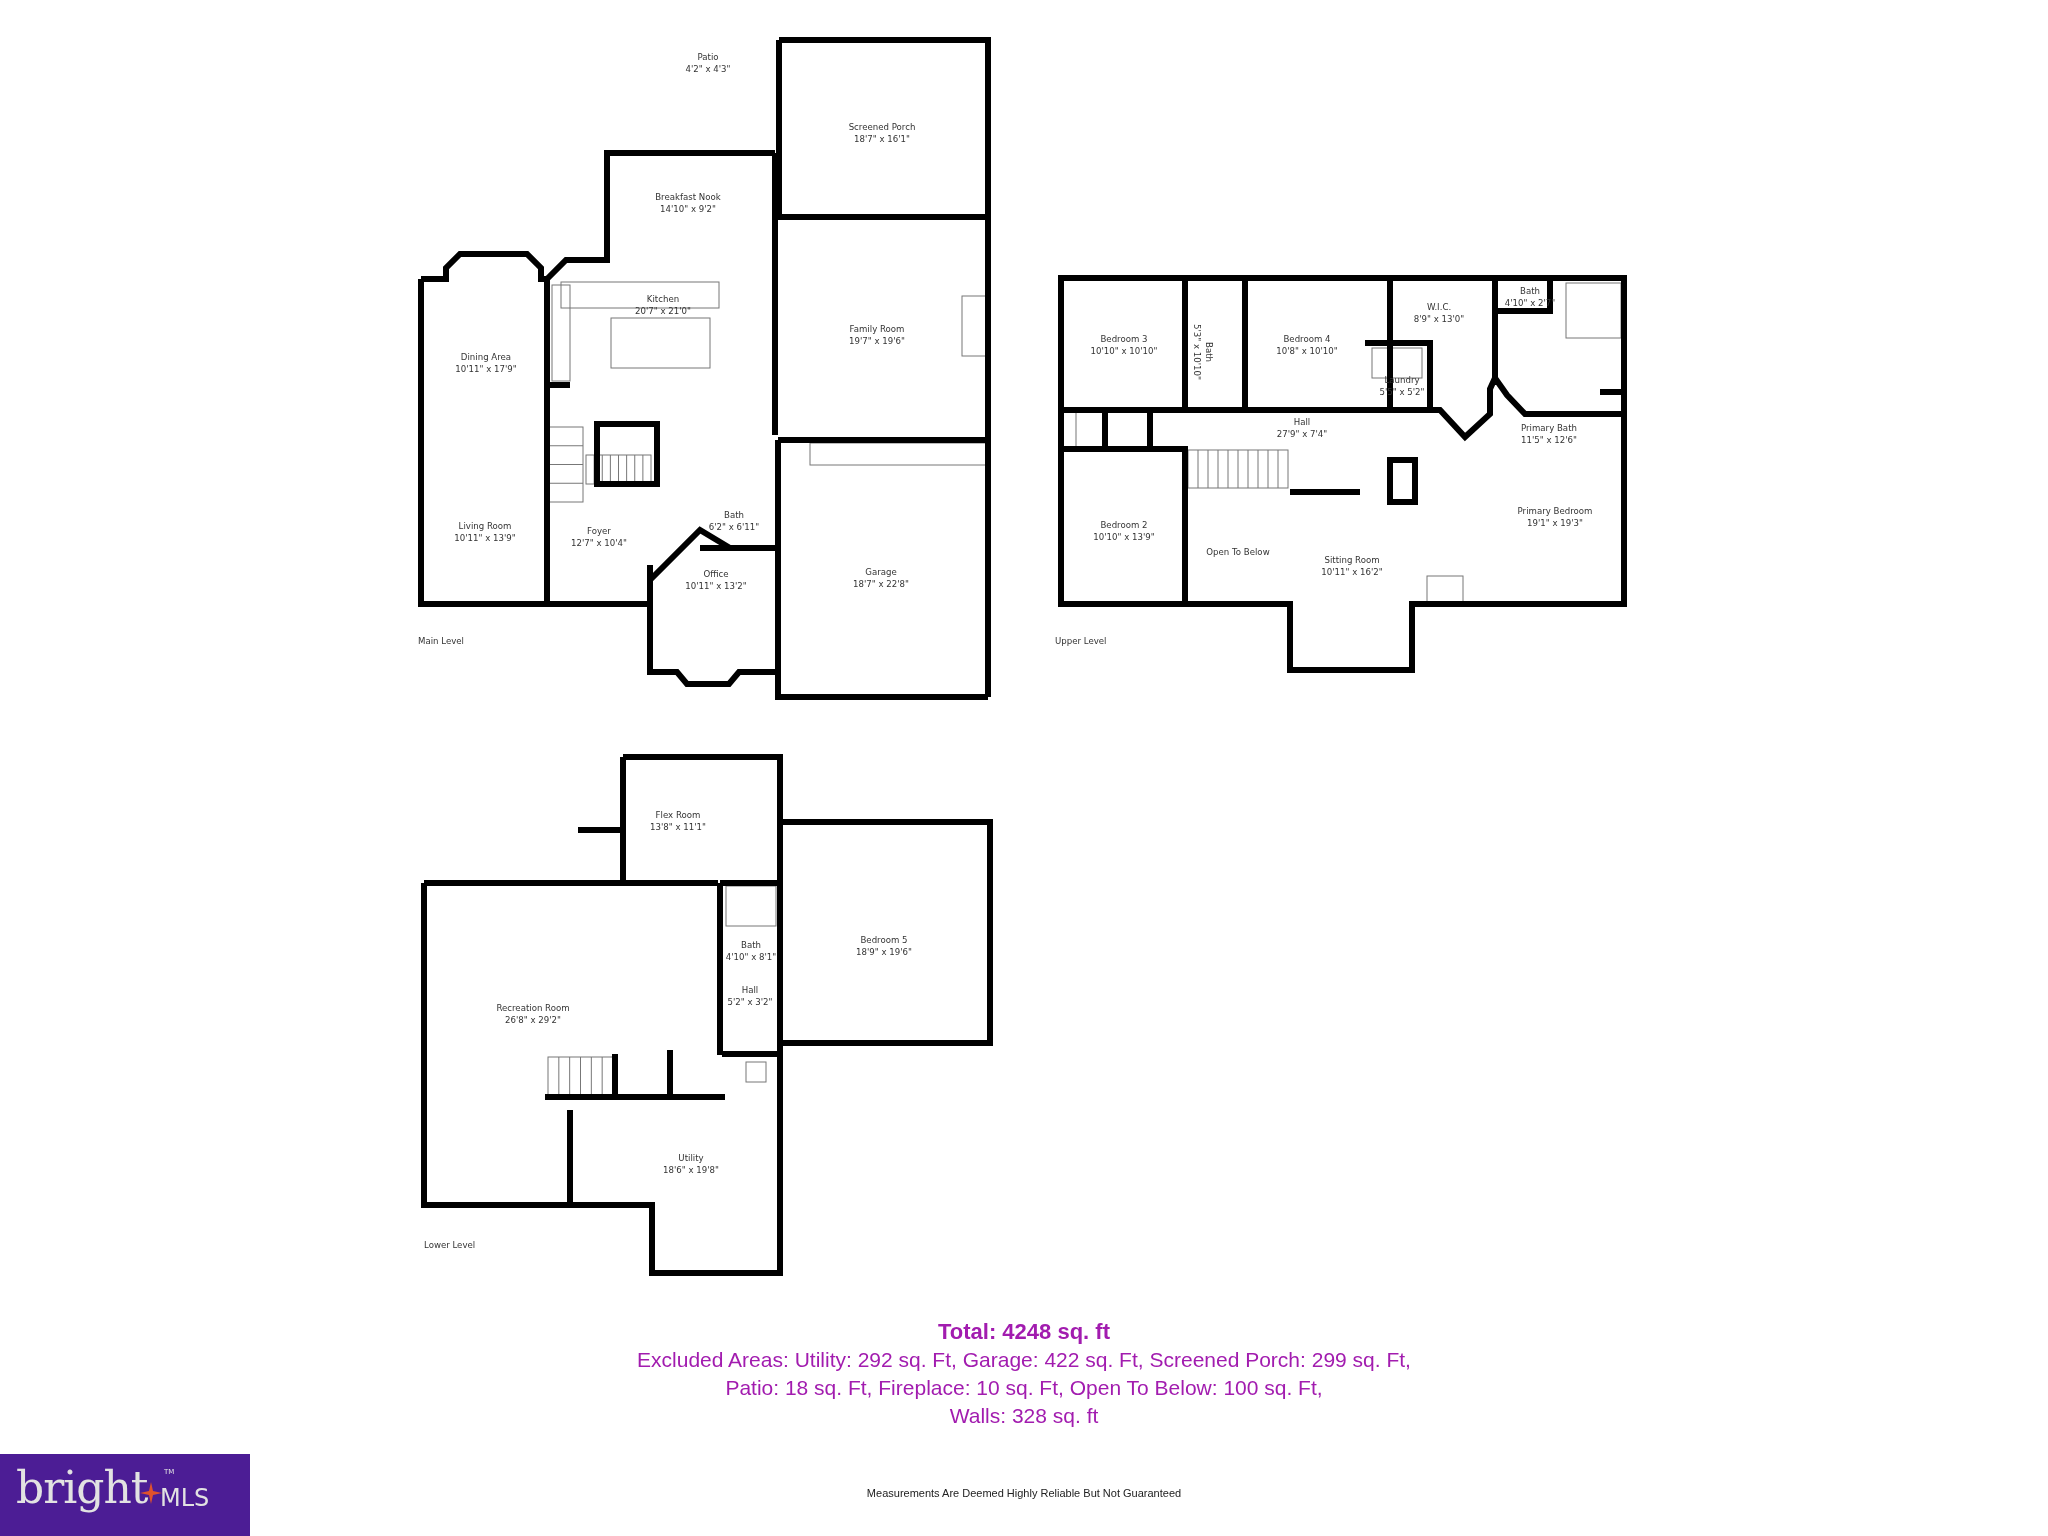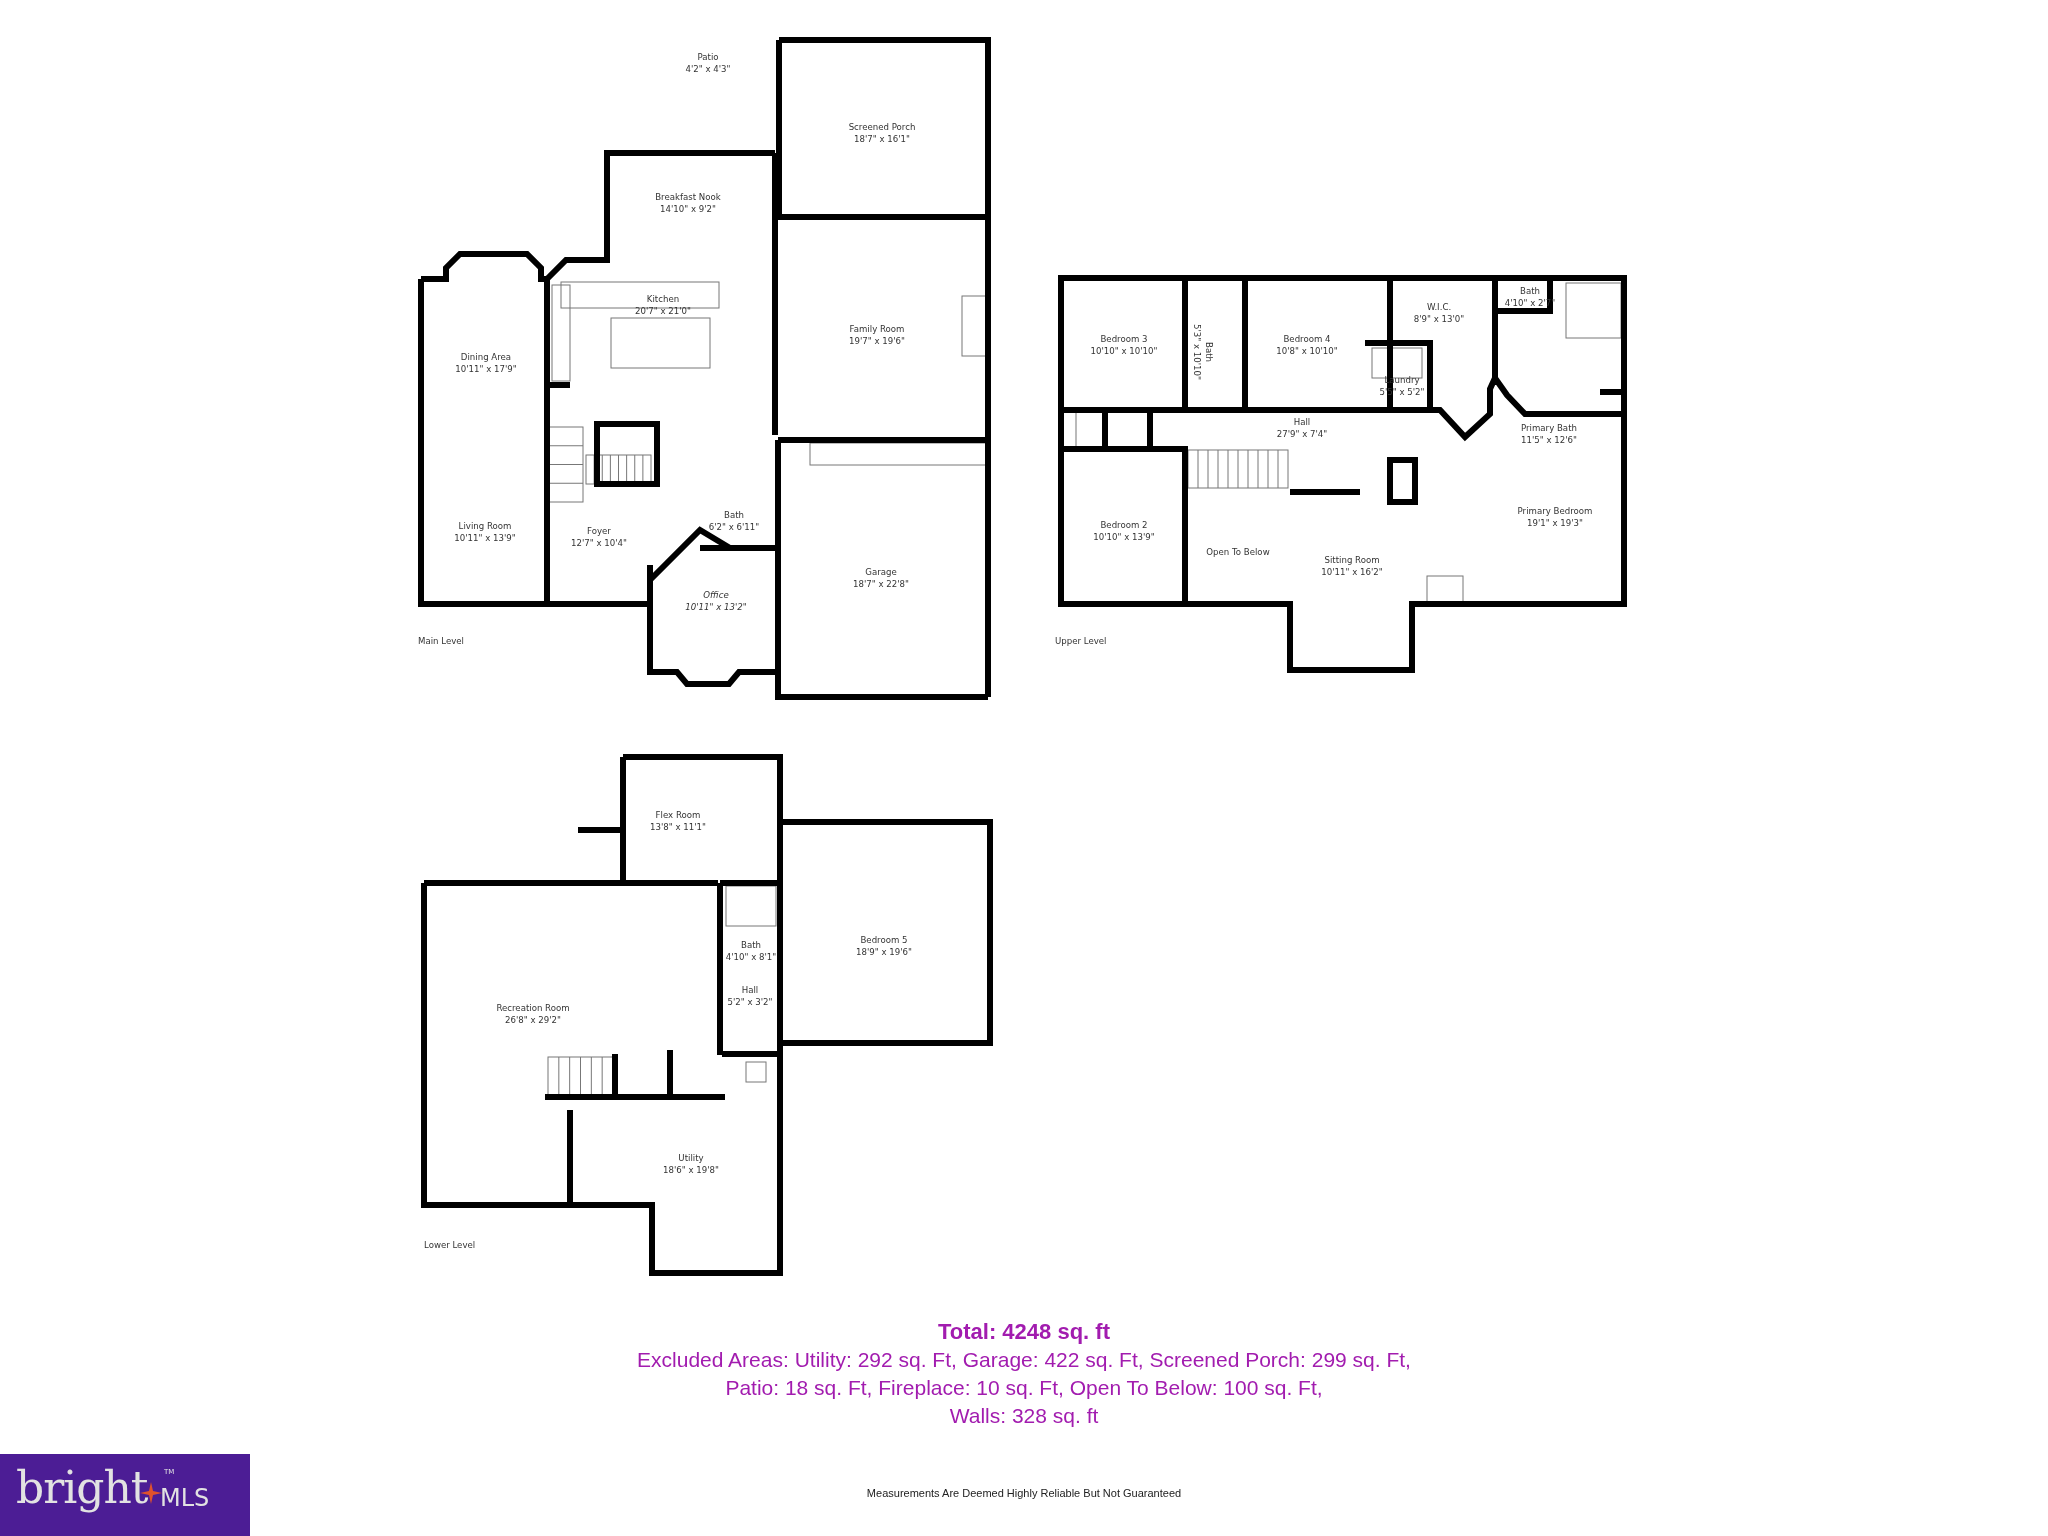--- a/index.html
+++ b/index.html
@@ -125,21 +125,21 @@
 <div id="labels">
     <div class="room-label" style="left: 708px; top: 63px;"><span>Patio</span><span class="dim">4'2" x 4'3"</span></div>
     <div class="room-label" style="left: 882px; top: 133px;"><span>Screened Porch</span><span class="dim">18'7" x 16'1"</span></div>
     <div class="room-label" style="left: 688px; top: 203px;"><span>Breakfast Nook</span><span class="dim">14'10" x 9'2"</span></div>
     <div class="room-label" style="left: 663px; top: 305px;"><span>Kitchen</span><span class="dim">20'7" x 21'0"</span></div>
     <div class="room-label" style="left: 877px; top: 335px;"><span>Family Room</span><span class="dim">19'7" x 19'6"</span></div>
     <div class="room-label" style="left: 486px; top: 363px;"><span>Dining Area</span><span class="dim">10'11" x 17'9"</span></div>
     <div class="room-label" style="left: 485px; top: 532px;"><span>Living Room</span><span class="dim">10'11" x 13'9"</span></div>
     <div class="room-label" style="left: 599px; top: 537px;"><span>Foyer</span><span class="dim">12'7" x 10'4"</span></div>
     <div class="room-label" style="left: 734px; top: 521px;"><span>Bath</span><span class="dim">6'2" x 6'11"</span></div>
-    <div class="room-label" style="left: 716px; top: 601px; font-style: italic;"><span>Office</span><span class="dim">10'11" x 13'2"</span></div>
+    <div class="room-label" style="left: 716px; top: 580px;"><span>Office</span><span class="dim">10'11" x 13'2"</span></div>
     <div class="room-label" style="left: 881px; top: 578px;"><span>Garage</span><span class="dim">18'7" x 22'8"</span></div>
     <div class="room-label" style="left: 1124px; top: 345px;"><span>Bedroom 3</span><span class="dim">10'10" x 10'10"</span></div>
     <div class="room-label vertical" style="left: 1203px; top: 352px;"><span>Bath</span><span class="dim">5'3" x 10'10"</span></div>
     <div class="room-label" style="left: 1307px; top: 345px;"><span>Bedroom 4</span><span class="dim">10'8" x 10'10"</span></div>
     <div class="room-label" style="left: 1439px; top: 313px;"><span>W.I.C.</span><span class="dim">8'9" x 13'0"</span></div>
     <div class="room-label" style="left: 1530px; top: 297px;"><span>Bath</span><span class="dim">4'10" x 2'7"</span></div>
     <div class="room-label" style="left: 1549px; top: 390px; margin-top: 44px;"><span>Primary Bath</span><span class="dim">11'5" x 12'6"</span></div>
     <div class="room-label" style="left: 1402px; top: 386px;"><span>Laundry</span><span class="dim">5'5" x 5'2"</span></div>
     <div class="room-label" style="left: 1302px; top: 428px;"><span>Hall</span><span class="dim">27'9" x 7'4"</span></div>
     <div class="room-label" style="left: 1124px; top: 531px;"><span>Bedroom 2</span><span class="dim">10'10" x 13'9"</span></div>

